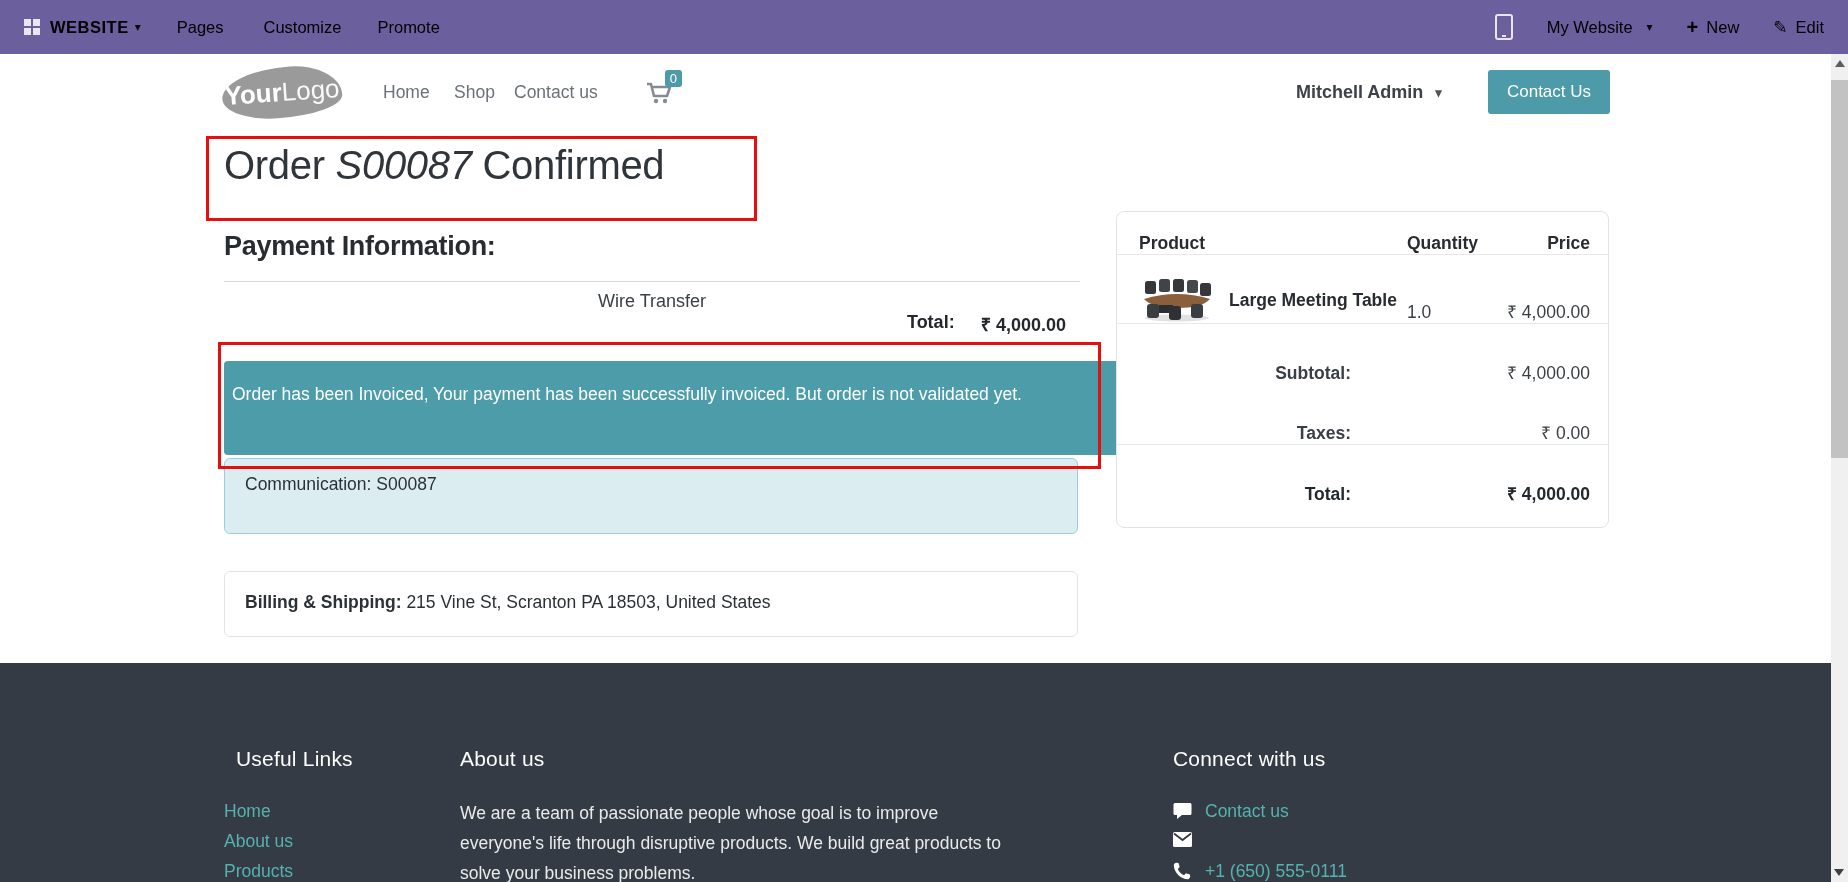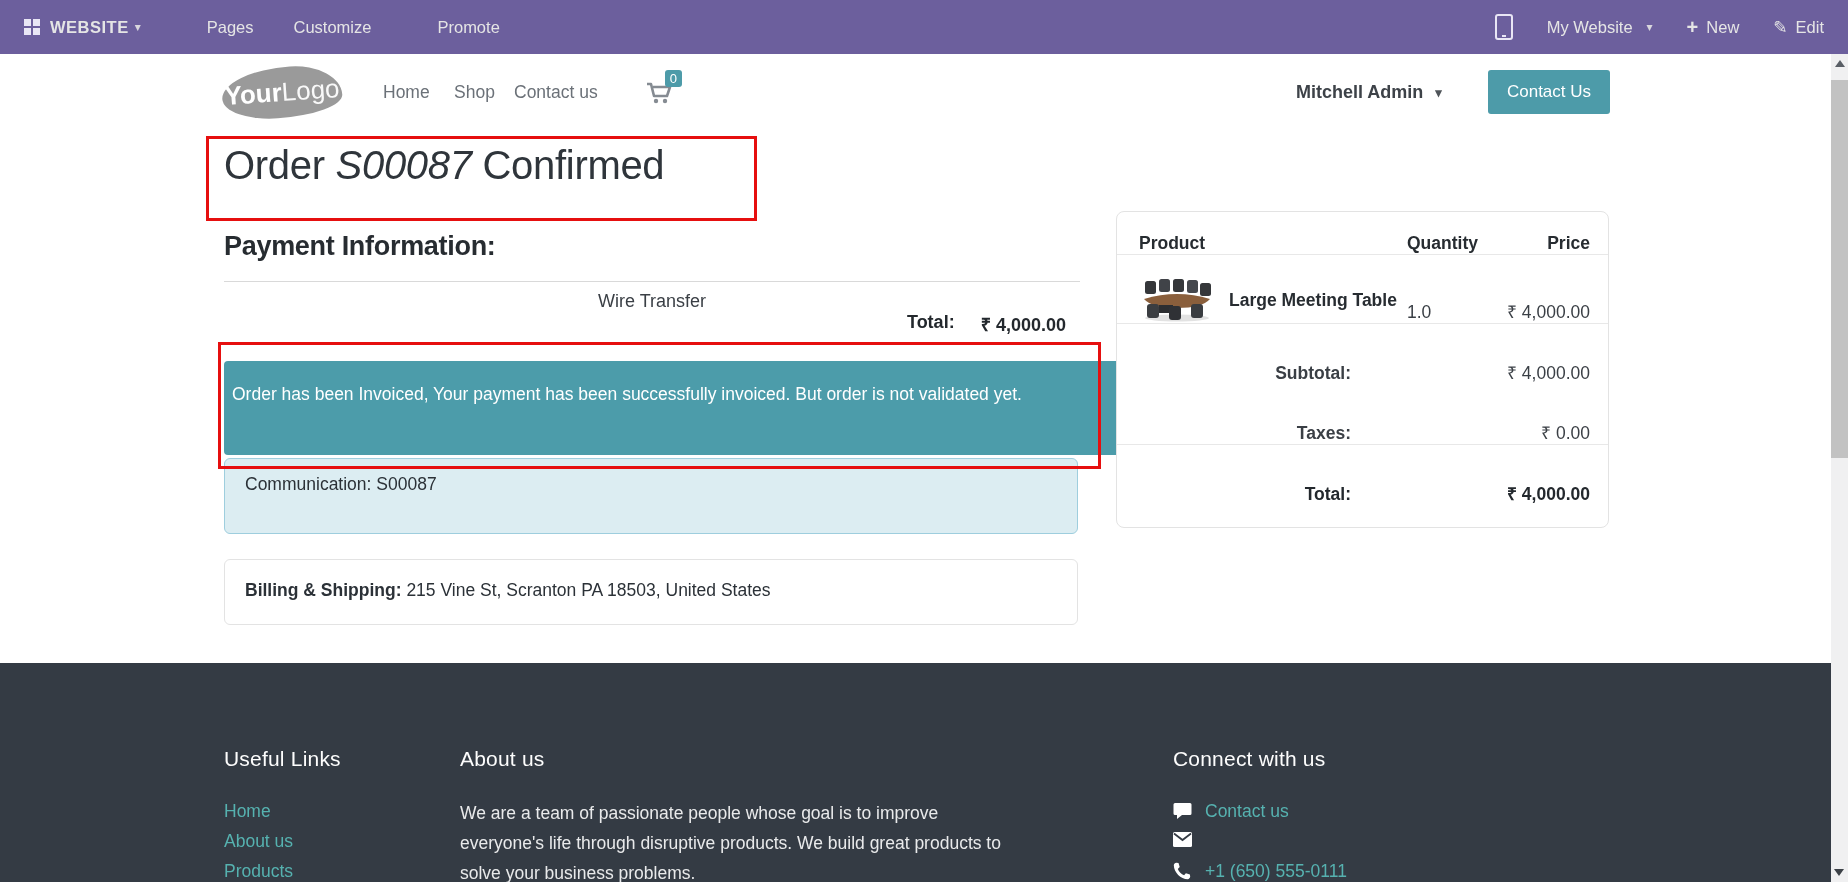--- a/index.html
+++ b/index.html
@@ -1,28 +1,28 @@
 <!DOCTYPE html>
 <html><head>
 <meta charset="utf-8">
 <style>
   html,body{margin:0;padding:0;background:#fff;}
   #app{position:relative;width:1848px;height:882px;overflow:hidden;background:#fff;
        font-family:"Liberation Sans",sans-serif;color:#30353b;}
 
   
   .admin-bar{position:absolute;left:0;top:0;width:1848px;height:54px;background:#6c5f9d;
-             display:flex;align-items:center;color:#e5e5e5;font-size:16.5px;}
+             display:flex;align-items:center;color:#000000;font-size:16.5px;}
   .admin-left{display:flex;align-items:center;padding-left:24px;}
   .admin-right{display:flex;align-items:center;margin-left:auto;padding-right:24px;}
   .adm-item{cursor:pointer;white-space:nowrap;}
   .grid-icon{width:16px;height:16px;display:inline-block;}
   .brand-label{margin-left:10px;font-weight:600;letter-spacing:.5px;}
   .caret{font-size:12px;margin-left:6px;opacity:.9;}
-  .adm-link{margin-left:66px;}
+  .adm-link{margin-left:36px;}
   .mobile-icon{width:14px;height:22px;border:2px solid #e9e6f5;border-radius:3px;position:relative;display:inline-block;}
   .mobile-icon:after{content:"";position:absolute;left:50%;bottom:1px;width:4px;height:2px;background:#e9e6f5;transform:translateX(-50%);}
   .adm-right-item{margin-left:34px;display:flex;align-items:center;gap:8px;}
   .plus-icon{font-size:20px;font-weight:700;line-height:1;}
   .pencil-icon{font-size:17px;}
 
   
   .site-header{position:absolute;left:0;top:54px;width:1848px;height:77px;background:#fff;
                border-bottom:1px solid #ededed;}
   .logo{position:absolute;left:222px;top:13px;width:120px;height:51px;background:#9a9a9a;
@@ -54,21 +54,21 @@
   .wire-row{position:absolute;left:0;top:160px;width:856px;height:44px;display:flex;
             align-items:center;font-size:18px;color:#3a3f45;box-sizing:border-box;padding:0 14px;flex-direction:column;}
   .wire-row .totals{margin-left:auto;display:flex;gap:26px;font-weight:700;color:#23282d;}
   .alert-info{position:absolute;left:0;top:230px;width:898px;height:94px;background:#4c9caa;
               border-radius:4px;color:#fff;font-size:17.5px;line-height:1.55;
               box-sizing:border-box;padding:20px 8px;}
   .comm-box{position:absolute;left:0;top:327px;width:854px;height:76px;background:#dcedf2;
             border:1px solid #9ecede;border-radius:6px;box-sizing:border-box;
             padding:15px 20px;font-size:17.5px;color:#2b3137;}
   .comm-box b{font-weight:400;}
-  .bill-box{position:absolute;left:0;top:428px;width:854px;height:66px;background:#fff;
+  .bill-box{position:absolute;left:0;top:440px;width:854px;height:66px;background:#fff;
             border:1px solid #e3e3e3;border-radius:6px;box-sizing:border-box;
             padding:20px 20px;font-size:17.5px;color:#2b3137;}
 
   
   .card{position:absolute;left:1116px;top:80px;width:493px;background:#fff;
         border:1px solid #e3e3e3;border-radius:8px;font-size:17.5px;color:#3a3f45;
         box-sizing:border-box;overflow:hidden;}
   .trow{display:flex;align-items:flex-end;}
   .thead{height:42px;font-weight:700;color:#272c31;border-bottom:1px solid #e8e8e8;}
   .col-prod{width:290px;box-sizing:border-box;padding-left:22px;display:flex;align-items:center;gap:14px;}
@@ -81,21 +81,21 @@
   .trow-total{height:60px;font-weight:700;color:#23282d;border-top:1px solid #e8e8e8;margin-bottom:22px;}
 
   
   .red-box{position:absolute;border:3px solid #e60f0f;z-index:40;pointer-events:none;}
   #red1{left:206px;top:136px;width:545px;height:79px;}
   #red2{left:218px;top:342px;width:877px;height:121px;}
 
   
   .footer{position:absolute;left:0;top:663px;width:1848px;height:219px;background:#343b44;color:#e9eaeb;}
   .fhead{position:absolute;top:84px;font-size:21px;color:#fdfdfd;font-weight:400;letter-spacing:.2px;}
-  .fcol1{left:224px;}
+  .fcol1{left:236px;}
   .fcol2{left:460px;}
   .fcol3{left:1173px;}
   .flist{position:absolute;left:224px;top:133px;font-size:17.5px;line-height:30px;}
   .flist a{display:block;color:#56b2b0;cursor:pointer;text-decoration:none;}
   .fpara{position:absolute;left:460px;top:135px;width:552px;font-size:17.5px;line-height:30px;color:#e9eaeb;}
   .fconn{position:absolute;left:1173px;top:133px;font-size:17.5px;line-height:30px;}
   .fconn .citem{display:flex;align-items:center;gap:13px;height:30px;}
   .fconn .ctext{color:#56b2b0;cursor:pointer;}
   .cicon{width:19px;height:19px;display:inline-flex;}
 

